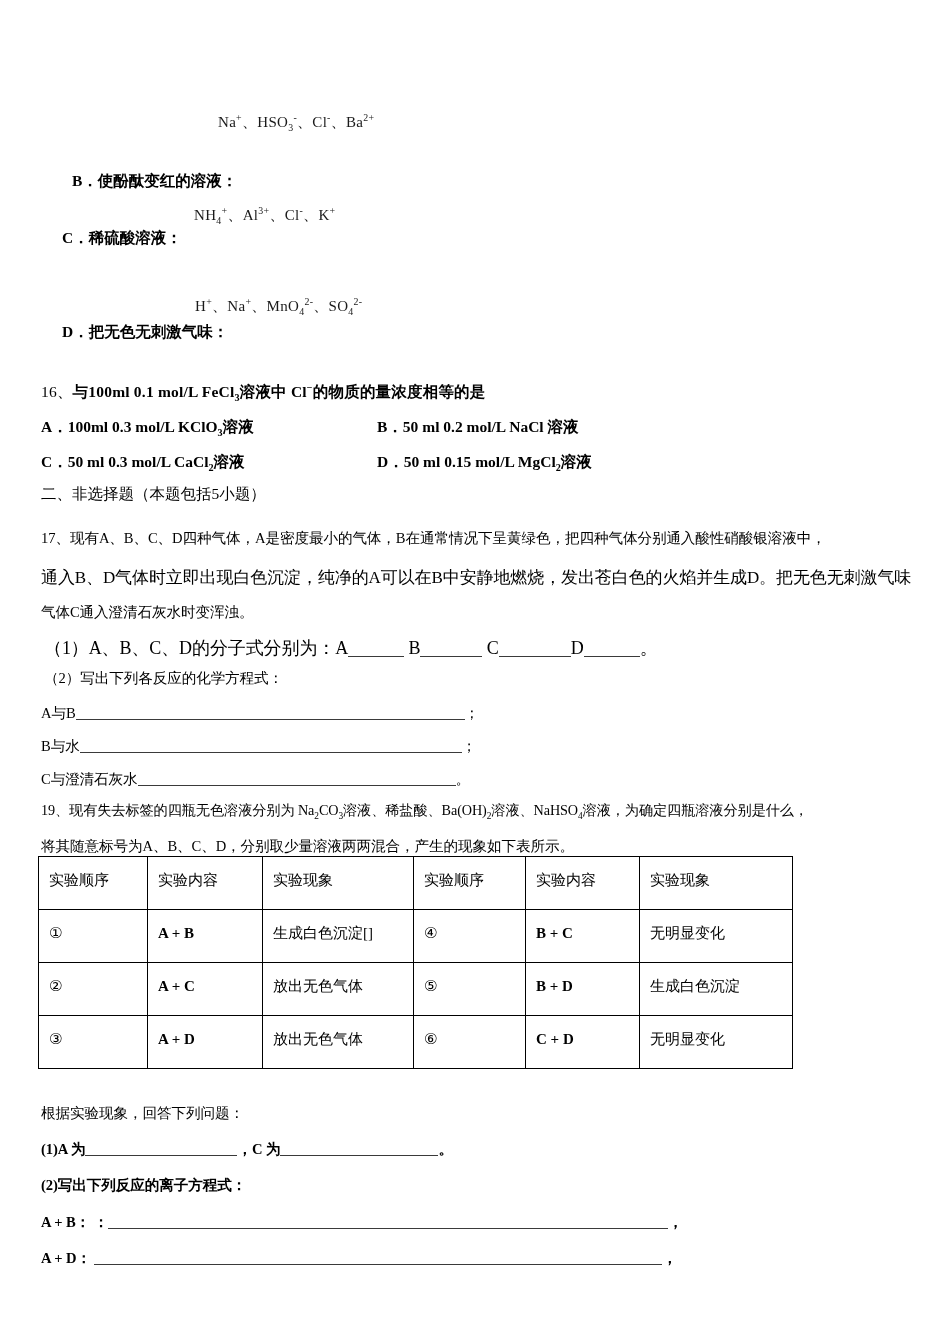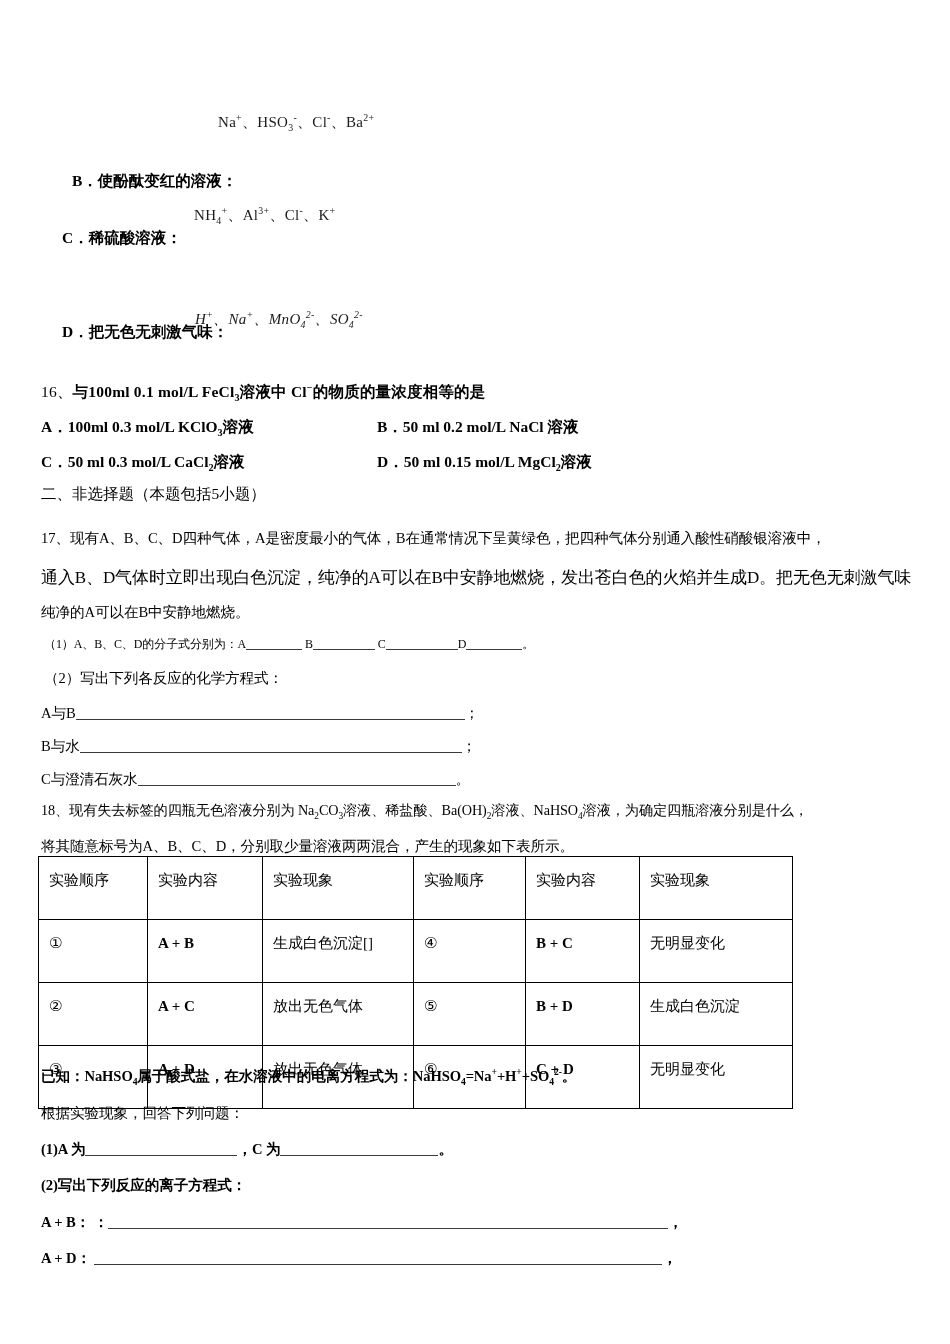--- a/index.html
+++ b/index.html
@@ -83,21 +83,21 @@
   
   .exp-table {
     position: absolute;
     border-collapse: collapse;
     table-layout: fixed;
     font-size: 15px;
   }
   .exp-table td {
     border: 1.3px solid #000;
     height: 46px;
-    padding: 0 0 16px 10px;
+    padding: 0 0 6px 10px;
     vertical-align: middle;
     white-space: nowrap;
   }
   .exp-table td.c-order  { width: 98px;  }
   .exp-table td.c-cont   { width: 104px; }
   .exp-table td.c-phen   { width: 140px; }
   .exp-table td.c-order2 { width: 101px; }
   .exp-table td.c-cont2  { width: 103px; }
   .exp-table td.c-phen2  { width: 142px; }
   .exp-table .hdr { font-weight: normal; }
@@ -113,21 +113,21 @@
     <div class="opt-ions" style="left:218px; top:113px;">Na<sup>+</sup>、HSO<sub>3</sub><sup>-</sup>、Cl<sup>-</sup>、Ba<sup>2+</sup></div>
     <div class="opt-label" style="left:72px; top:135px;margin-top:36px;">B．使酚酞变红的溶液：</div>
   </div>
 
   <div>
     <div class="opt-ions" style="left:194px; top:206px;">NH<sub>4</sub><sup>+</sup>、Al<sup>3+</sup>、Cl<sup>-</sup>、K<sup>+</sup></div>
     <div class="opt-label" style="left:62px; top:228px;">C．稀硫酸溶液：</div>
   </div>
 
   <div>
-    <div class="opt-ions" style="left:195px; top:310px;font-style:italic;">H<sup>+</sup>、Na<sup>+</sup>、MnO<sub>4</sub><sup>2-</sup>、SO<sub>4</sub><sup>2-</sup></div>
+    <div class="opt-ions" style="left:195px; top:297px;">H<sup>+</sup>、Na<sup>+</sup>、MnO<sub>4</sub><sup>2-</sup>、SO<sub>4</sub><sup>2-</sup></div>
     <div class="opt-label" style="left:62px; top:322px;">D．把无色无刺激气味：</div>
   </div>
 
   <div class="q-line" style="left:41px; top:382px;">
     <span class="q-num">16、</span><span class="bold">与100ml 0.1 mol/L FeCl<sub>3</sub>溶液中 Cl<sup>−</sup>的物质的量浓度相等的是</span>
   </div>
 
   <div class="ans-opt" style="left:41px; top:417px;">
     <span>A．</span><span>100ml 0.3 mol/L KClO<sub>3</sub>溶液</span>
   </div>
@@ -140,42 +140,42 @@
   <div class="ans-opt" style="left:377px; top:452px;">
     <span>D．</span><span>50 ml 0.15 mol/L MgCl<sub>2</sub>溶液</span>
   </div>
 
   <div class="sec-head" style="left:41px; top:484px;">二、非选择题（本题包括5小题）</div>
 
   <div class="narrative" style="left:41px; top:514px; font-size:14.6px;">
     <span class="q-num">17、</span><span>现有A、B、C、D四种气体，A是密度最小的气体，B在通常情况下呈黄绿色，把四种气体分别通入酸性硝酸银溶液中，</span>
   </div>
   <div class="narrative" style="left:41px; top:551px; font-size:17px;">通入B、D气体时立即出现白色沉淀，纯净的A可以在B中安静地燃烧，发出苍白色的火焰并生成D。把无色无刺激气味</div>
-  <div class="narrative" style="left:41px; top:588px; font-size:14.6px;">纯净的A可以在B中安静地燃烧。</div>
-
-  <div class="narrative" style="left:44px; top:621px; font-size:12px;">
+  <div class="narrative" style="left:41px; top:588px; font-size:14.6px;">气体C通入澄清石灰水时变浑浊。</div>
+
+  <div class="narrative" style="left:44px; top:621px; font-size:18px;">
     <span>（1）A、B、C、D的分子式分别为：A</span><span class="blank" style="width:56px;"></span>
     <span>B</span><span class="blank" style="width:62px;"></span>
     <span>C</span><span class="blank" style="width:72px;"></span><span>D</span><span class="blank" style="width:56px;"></span><span>。</span>
   </div>
 
   <div class="narrative" style="left:44px; top:654px; font-size:14.6px;">（2）写出下列各反应的化学方程式：</div>
 
   <div class="narrative" style="left:41px; top:689px; font-size:14.6px;">
     <span>A与B</span><span class="blank" style="width:389px;"></span><span>；</span>
   </div>
   <div class="narrative" style="left:41px; top:755px; font-size:14.6px;">
     <span>C与澄清石灰水</span><span class="blank" style="width:318px;"></span><span>。</span>
   </div>
   <div class="narrative" style="left:41px; top:722px; font-size:14.6px;">
     <span>B与水</span><span class="blank" style="width:382px;"></span><span>；</span>
   </div>
 
   <div class="narrative" style="left:41px; top:786px; font-size:14.2px;">
-    <span class="q-num">18、</span><span>现有失去标签的四瓶无色溶液分别为 Na<sub>2</sub>CO<sub>3</sub>溶液、稀盐酸、Ba(OH)<sub>2</sub>溶液、NaHSO<sub>4</sub>溶液，为确定四瓶溶液分别是什么，</span>
+    <span class="q-num">19、</span><span>现有失去标签的四瓶无色溶液分别为 Na<sub>2</sub>CO<sub>3</sub>溶液、稀盐酸、Ba(OH)<sub>2</sub>溶液、NaHSO<sub>4</sub>溶液，为确定四瓶溶液分别是什么，</span>
   </div>
   <div class="narrative" style="left:41px; top:822px; font-size:14.6px;">将其随意标号为A、B、C、D，分别取少量溶液两两混合，产生的现象如下表所示。</div>
 
   <table class="exp-table" style="left:38px; top:856px;">
     <tbody>
       <tr>
         <td class="c-order hdr">实验顺序</td>
         <td class="c-cont hdr">实验内容</td>
         <td class="c-phen hdr">实验现象</td>
         <td class="c-order2 hdr">实验顺序</td>
@@ -202,21 +202,20 @@
         <td class="c-order circ">③</td>
         <td class="c-cont mono-b">A + D</td>
         <td class="c-phen">放出无色气体</td>
         <td class="c-order2 circ">⑥</td>
         <td class="c-cont2 mono-b">C + D</td>
         <td class="c-phen2">无明显变化</td>
       </tr>
     </tbody>
   </table>
 
-  <div class="narrative bold" style="left:41px; top:1052px; font-size:14.6px;">已知：NaHSO<sub>4</sub>属于酸式盐，在水溶液中的电离方程式为：NaHSO<sub>4</sub>=Na<sup>+</sup>+H<sup>+</sup>+SO<sub>4</sub><sup>2-</sup>。</div>
 
   <div class="narrative" style="left:41px; top:1089px; font-size:14.6px;">根据实验现象，回答下列问题：</div>
 
   <div class="narrative bold" style="left:41px; top:1125px; font-size:14.6px;">
     <span>(1)A 为</span><span class="blank" style="width:152px;"></span><span>，C 为</span><span class="blank" style="width:158px;"></span><span>。</span>
   </div>
 
   <div class="narrative bold" style="left:41px; top:1161px; font-size:14.6px;">(2)写出下列反应的离子方程式：</div>
 
   <div class="narrative bold" style="left:41px; top:1198px; font-size:14.6px;">

